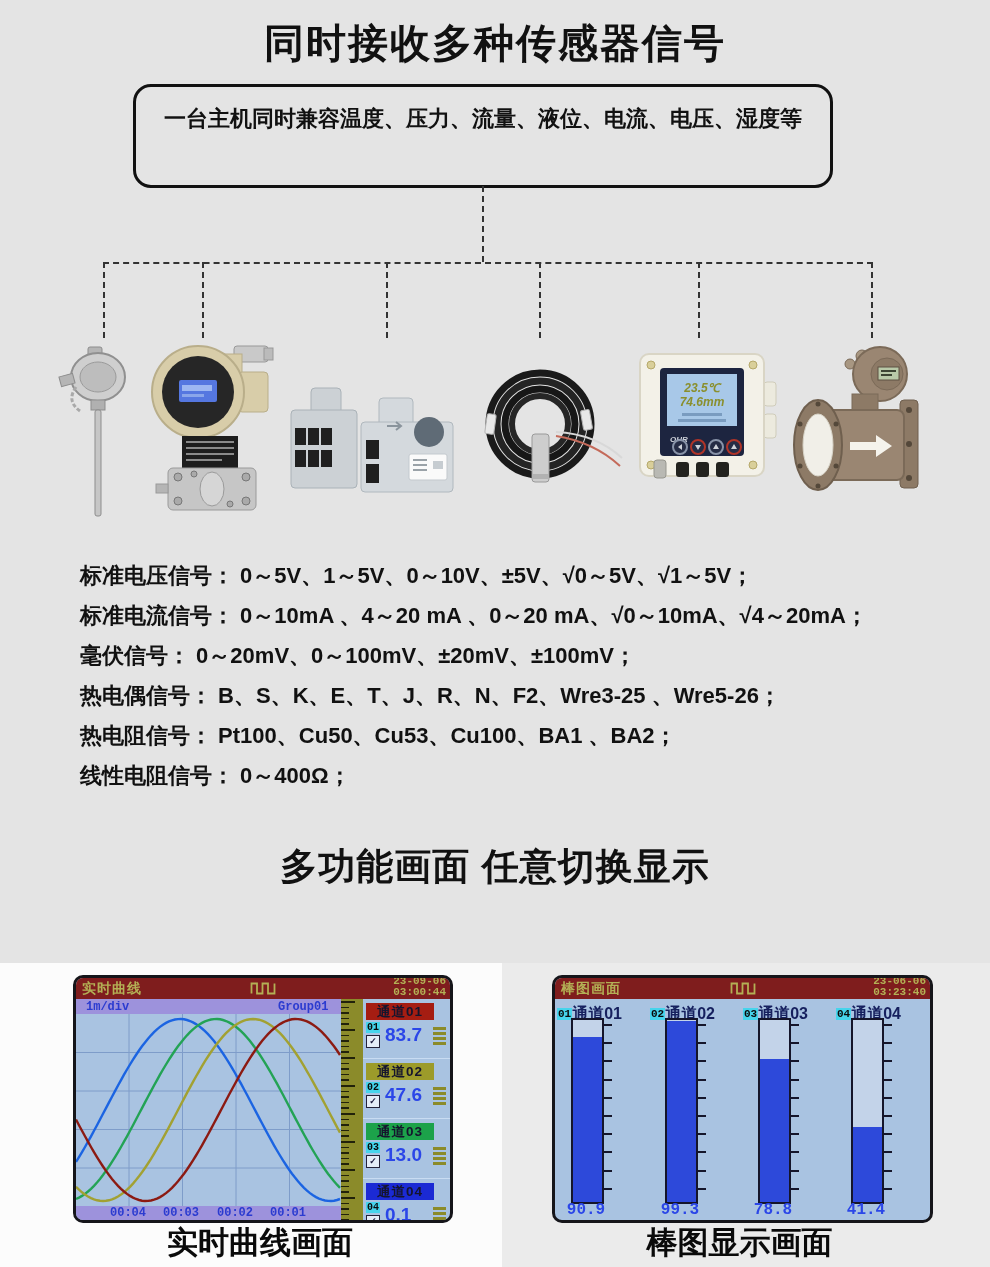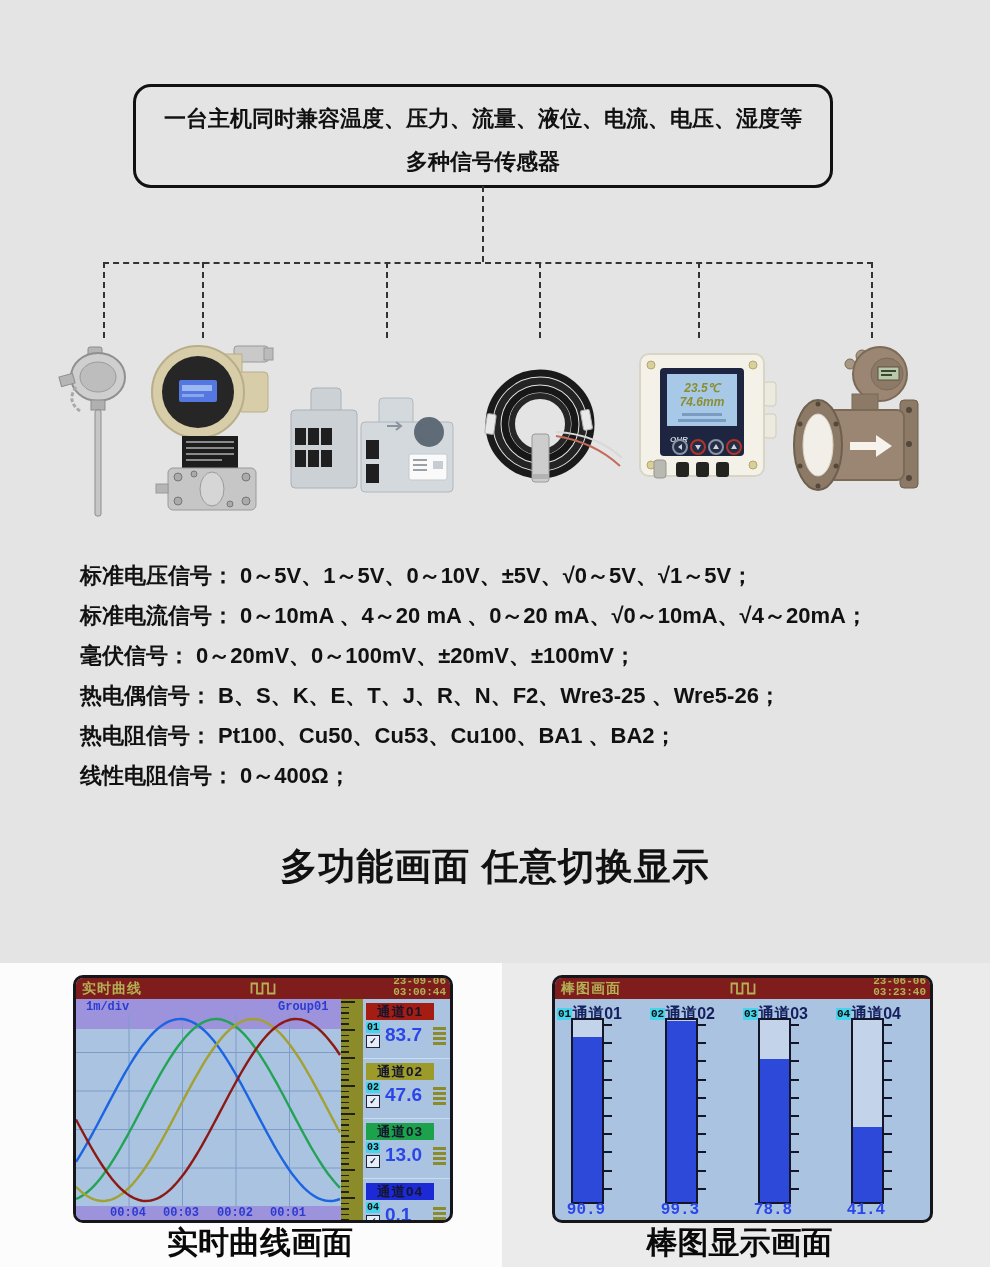--- a/index.html
+++ b/index.html
@@ -27,21 +27,21 @@
   
   .screen{position:absolute;border:3px solid #15151a;border-radius:10px;overflow:hidden;background:#a9c3e1;}
   #curve-screen{left:73px;top:975px;width:374px;height:242px;}
   #bar-screen{left:552px;top:975px;width:375px;height:242px;}
   .scr-head{position:absolute;left:0;top:0;right:0;height:21px;background:#7f1d1d;}
   .scr-title{position:absolute;left:6px;top:2px;font-size:14px;font-weight:bold;color:#b3b055;letter-spacing:1px;}
   .wave-icon{position:absolute;left:50%;top:4px;transform:translateX(-50%);}
   .scr-clock{position:absolute;right:4px;top:-2px;text-align:right;color:#b3b055;
              font-family:"Liberation Mono",monospace;font-size:11px;line-height:11px;font-weight:bold;}
   
-  .strip-top{position:absolute;left:0;top:21px;width:265px;height:30px;background:#9d92dc;}
+  .strip-top{position:absolute;left:0;top:21px;width:265px;height:15px;background:#9d92dc;}
   .div-label{position:absolute;left:10px;top:1px;font-family:"Liberation Mono",monospace;
              font-size:12px;font-weight:bold;color:#2b3bd0;}
   .group-label{position:absolute;left:202px;top:1px;font-family:"Liberation Mono",monospace;
              font-size:12px;font-weight:bold;color:#2b3bd0;}
   .plot{position:absolute;left:0;top:36px;width:265px;height:192px;}
   .strip-bottom{position:absolute;left:0;top:228px;width:265px;height:14px;background:#9d92dc;}
   .t-label{position:absolute;top:0;width:44px;text-align:center;font-family:"Liberation Mono",monospace;
            font-size:12px;font-weight:bold;color:#2b3bd0;}
   .ruler{position:absolute;left:265px;top:21px;width:22px;height:221px;background:#8b8b2a;}
   .ruler:before{content:"";position:absolute;left:0;top:2px;bottom:0;width:8px;
@@ -70,24 +70,24 @@
   .bar-ticks{position:absolute;top:46px;width:8px;height:176px;
       background:repeating-linear-gradient(to bottom,#15152a 0 2px,transparent 2px 18.2px);}
   .bar-value{position:absolute;top:223px;width:62px;text-align:center;font-size:16px;font-weight:bold;
              color:#2b46e8;font-family:"Liberation Mono",monospace;}
 </style>
 </head>
 <body>
 
 <div class="page">
 
+  <div class="main-title">同时接收多种传感器信号</div>
 
   <div class="intro-box">
     <div class="intro-line1">一台主机同时兼容温度、压力、流量、液位、电流、电压、湿度等</div>
-    <div class="intro-line2">多种信号传感器</div>
   </div>
 
   <div>
     <div class="dash-v" style="left:482px;top:186px;height:76px;"></div>
     <div class="dash-h" style="left:103px;top:262px;width:770px;"></div>
     <div class="dash-v" style="left:103px;top:262px;height:76px;"></div>
     <div class="dash-v" style="left:202px;top:262px;height:76px;"></div>
     <div class="dash-v" style="left:386px;top:262px;height:76px;"></div>
     <div class="dash-v" style="left:539px;top:262px;height:76px;"></div>
     <div class="dash-v" style="left:698px;top:262px;height:76px;"></div>

